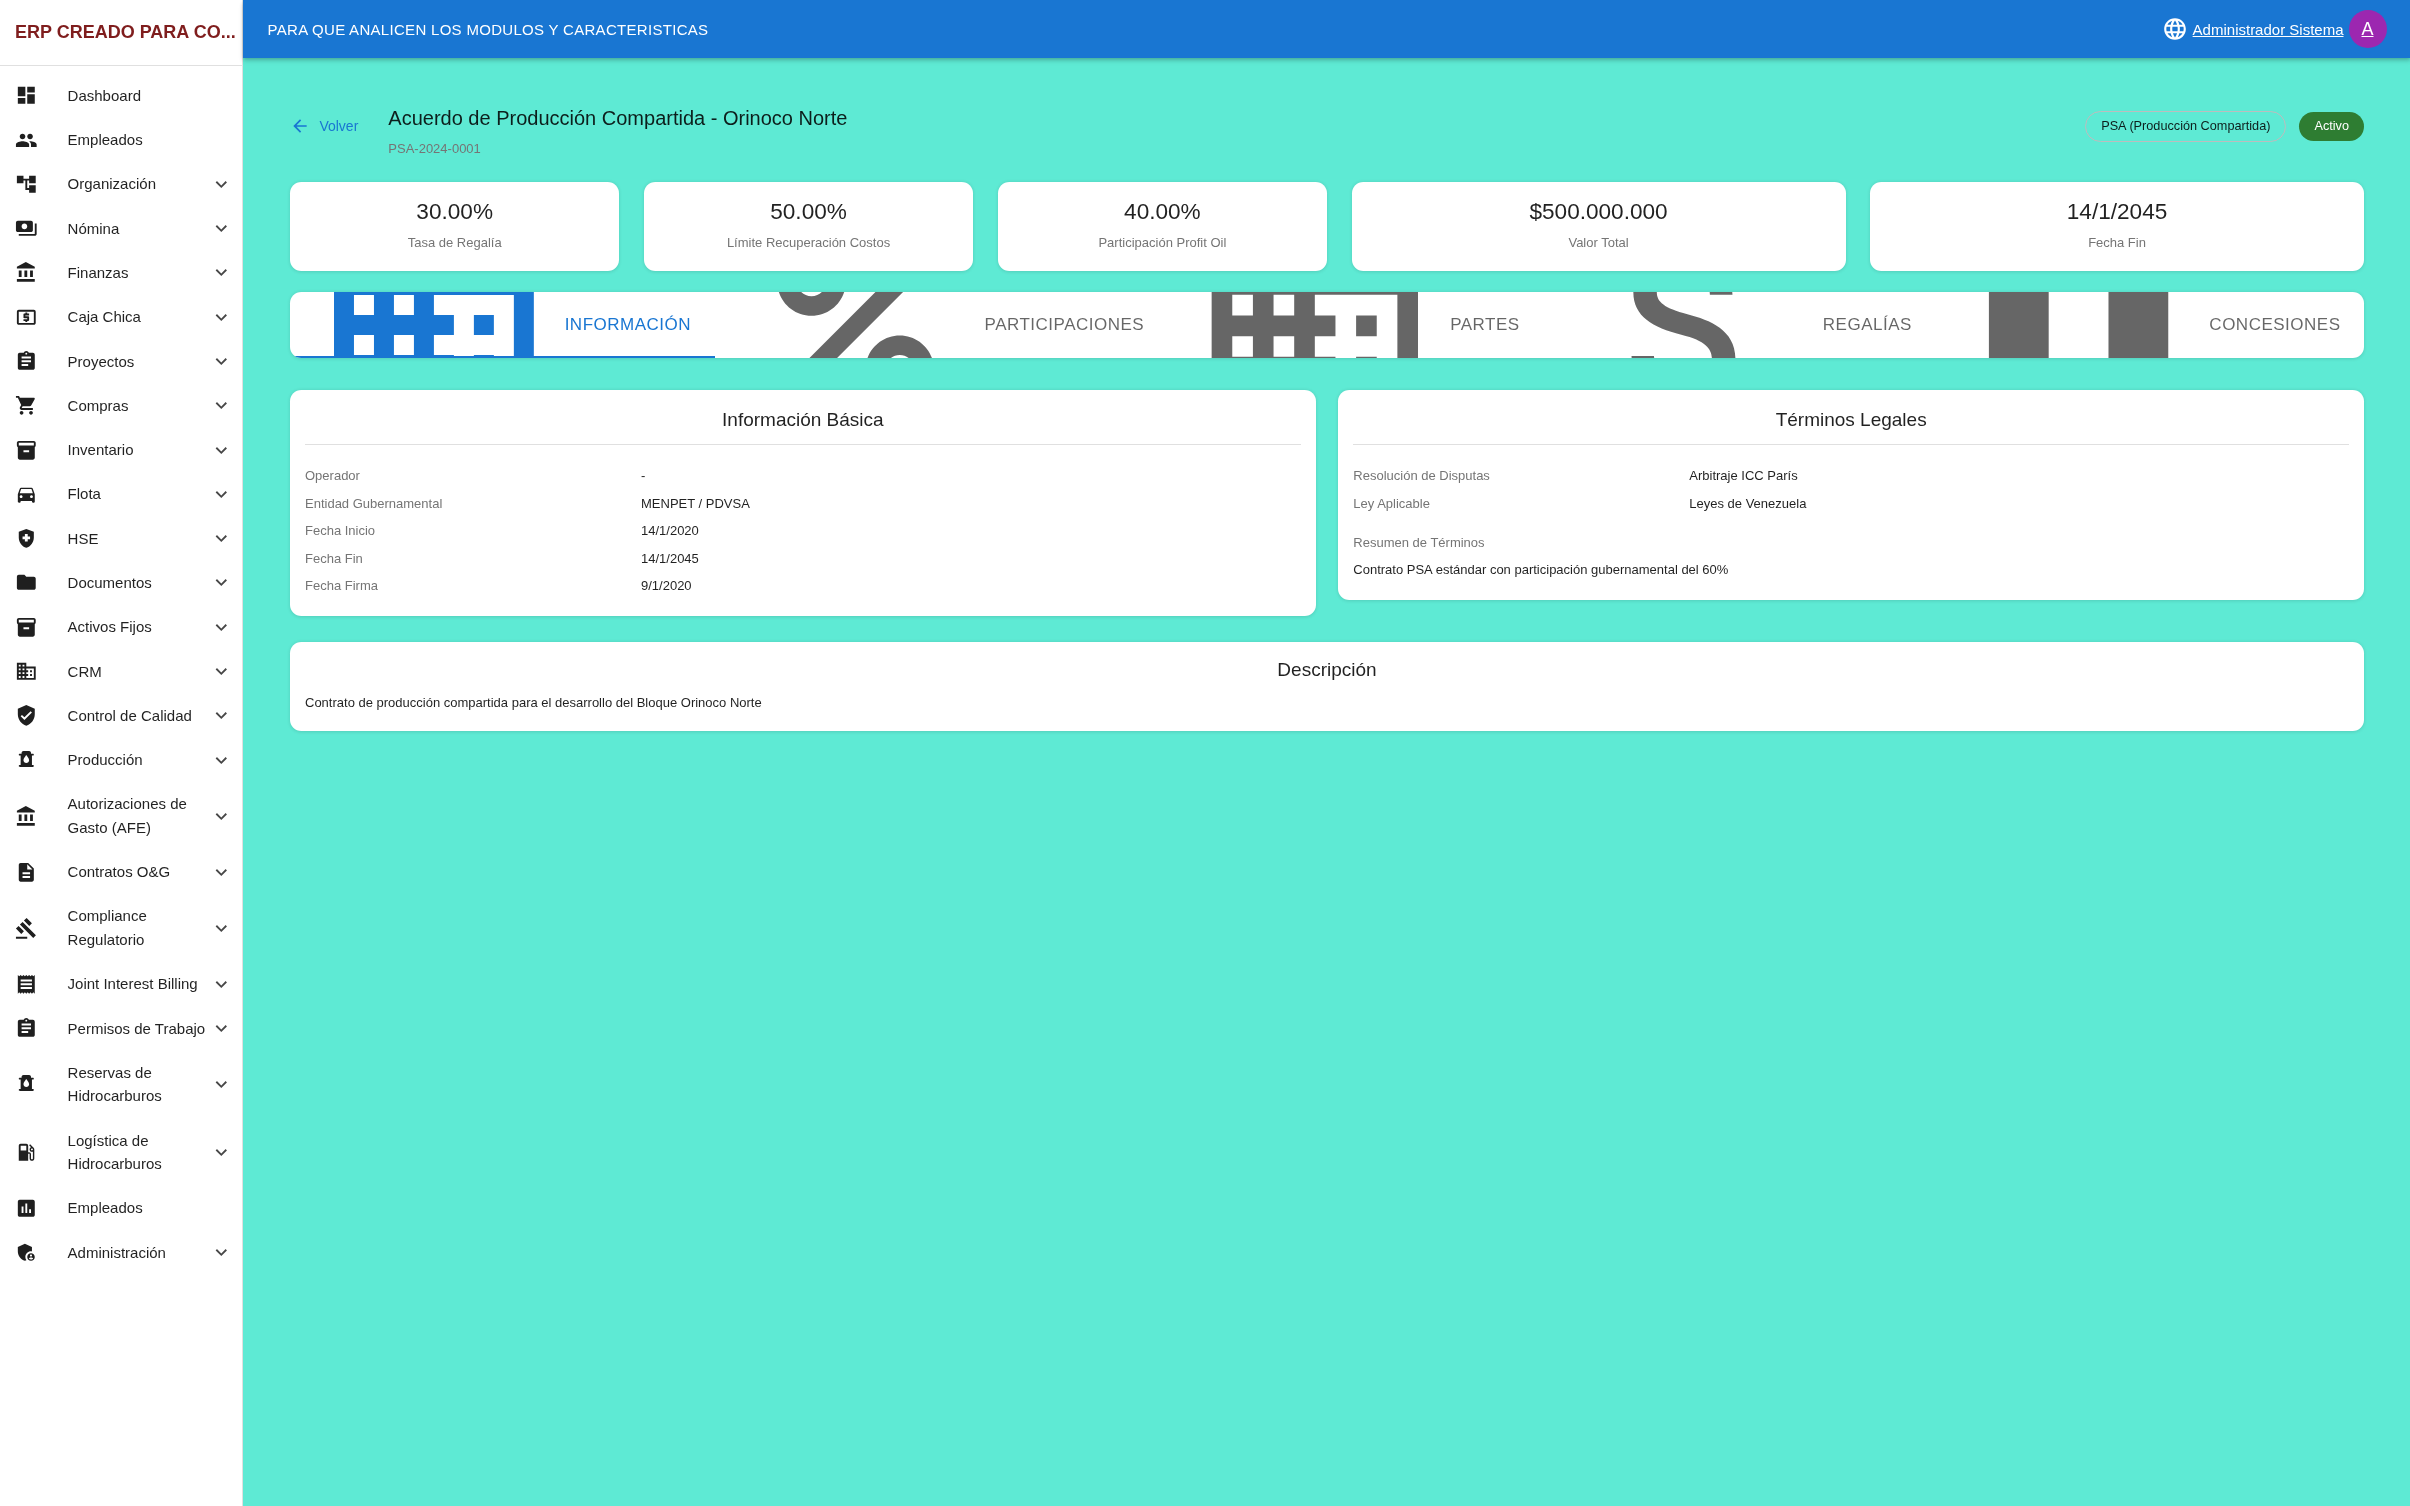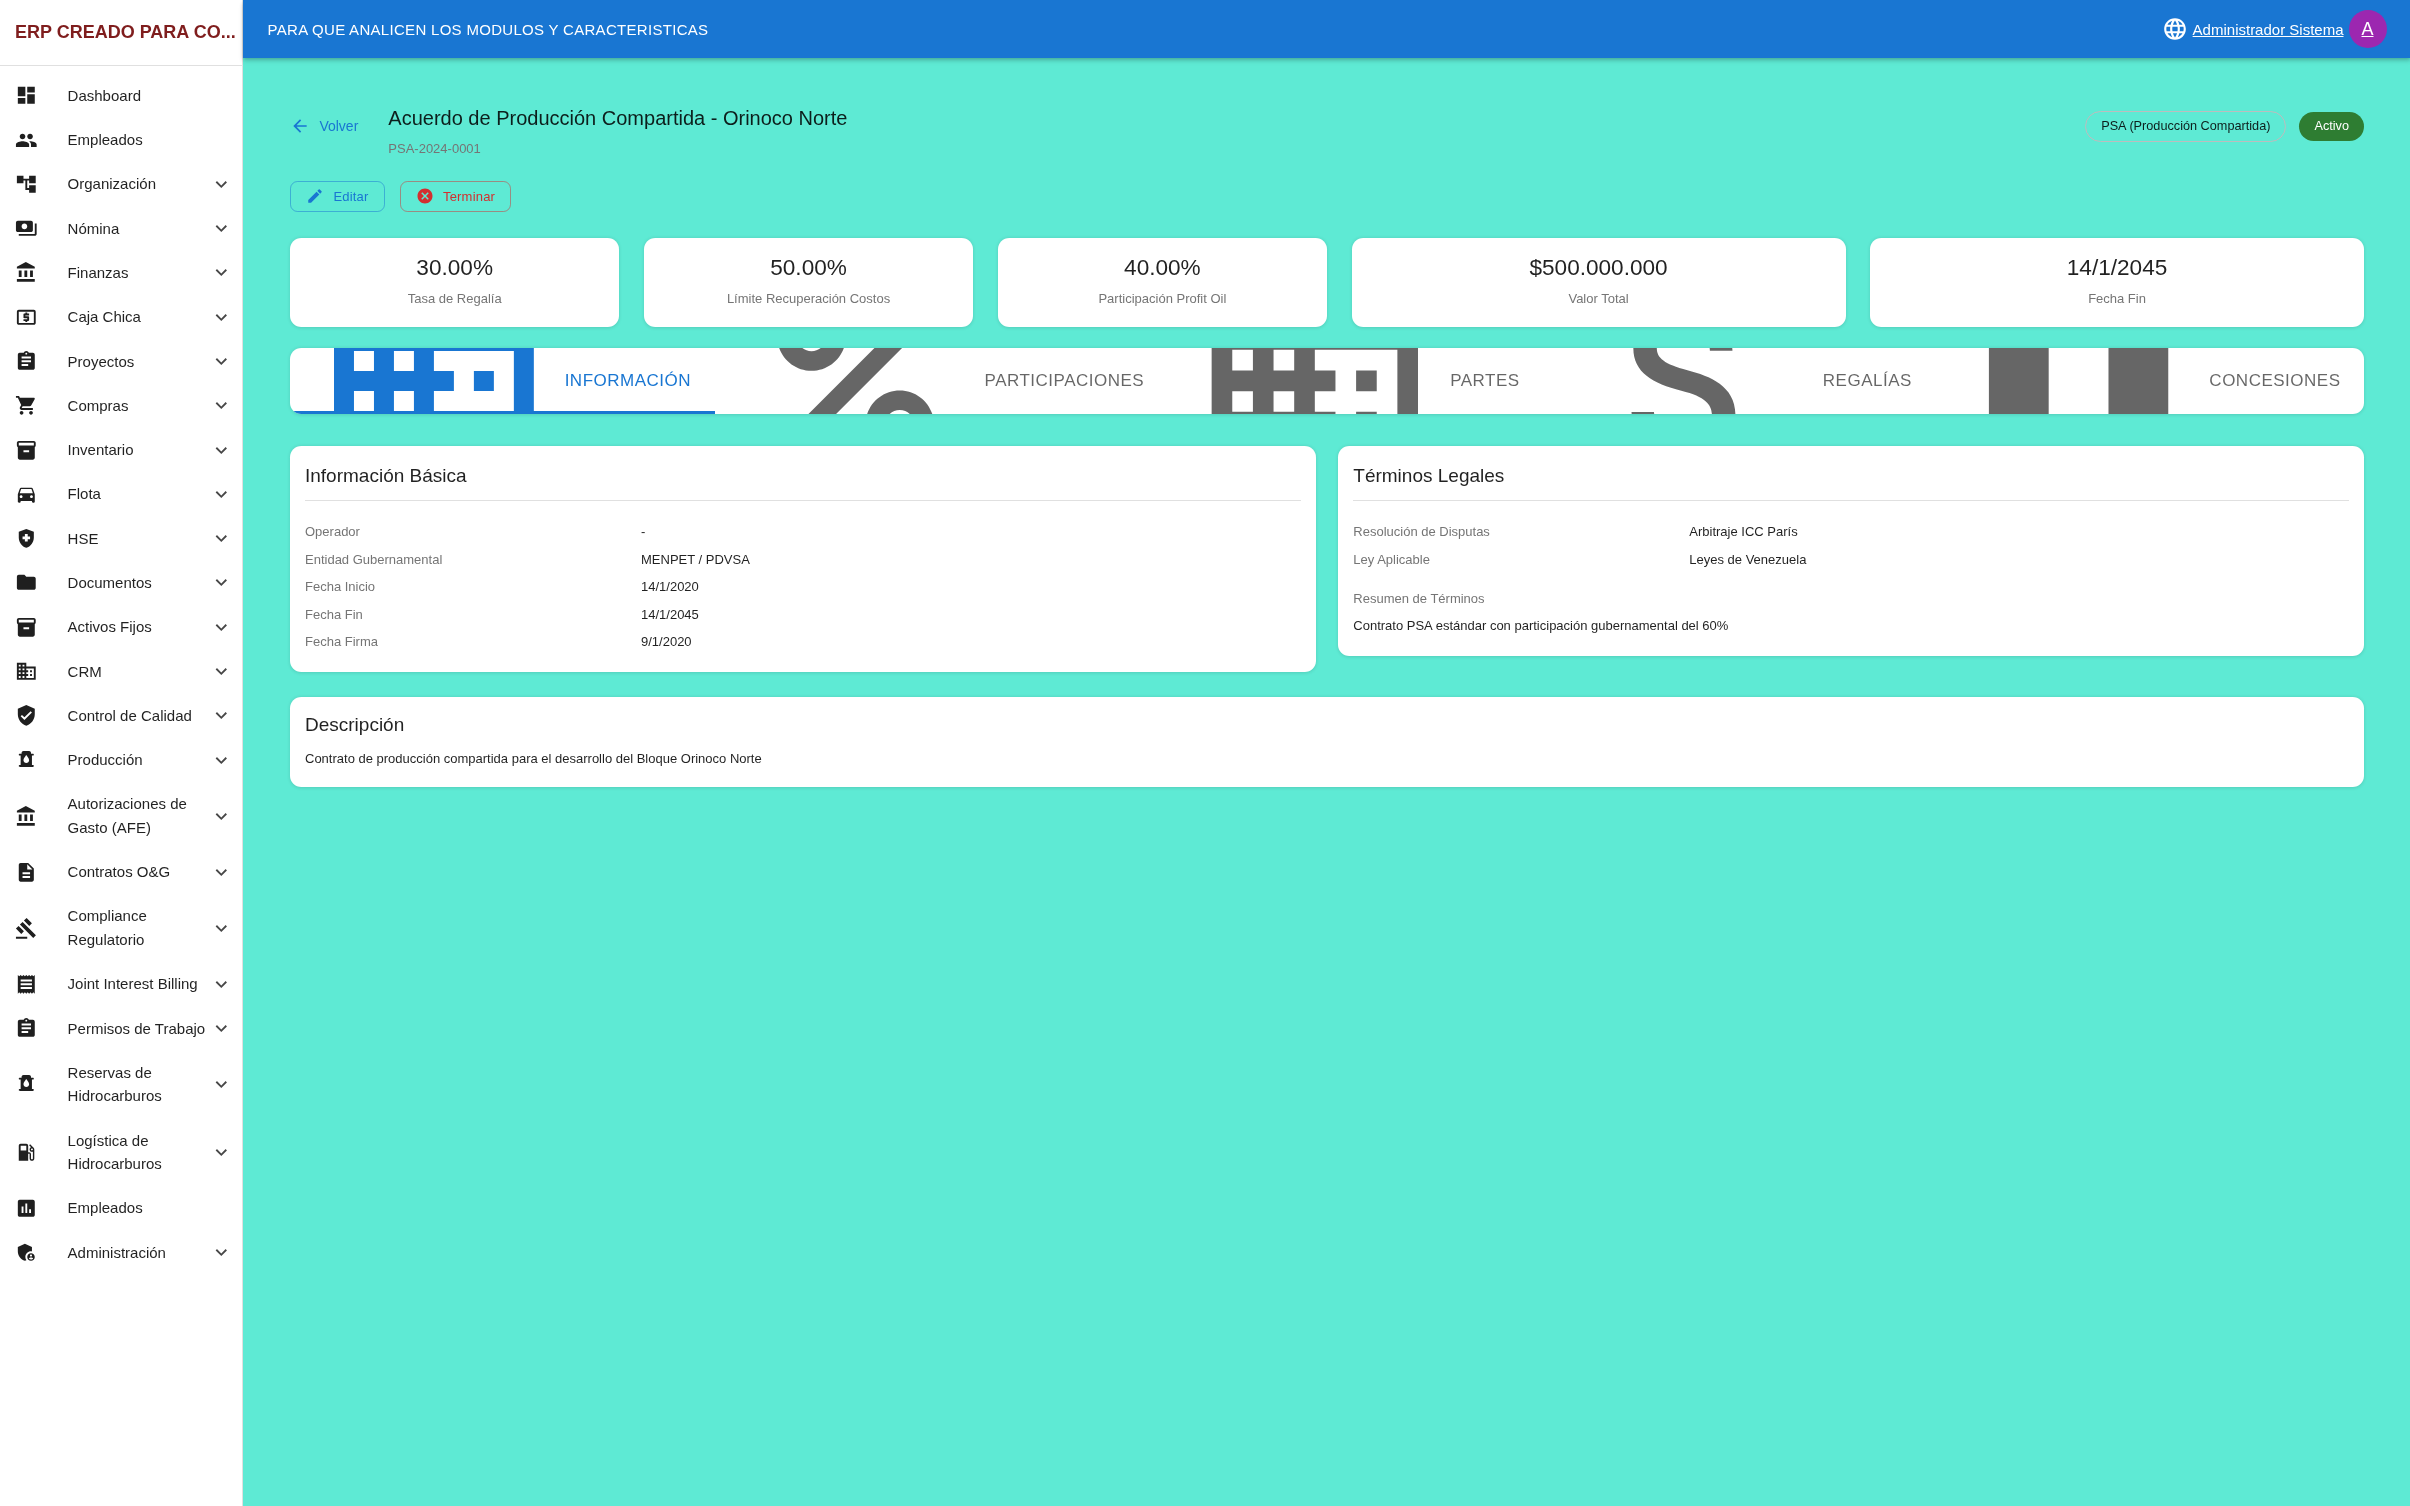--- a/index.html
+++ b/index.html
@@ -121,21 +121,21 @@
   }
 
   
   .cards-row{display:flex;gap:22.6px;margin-top:32px;align-items:flex-start;}
   .card{
     background:#fff;border-radius:11.3px;box-shadow:0 0.9px 3.8px rgba(0,0,0,0.12);
     padding:19px 15px 21px;flex:1;min-width:0;
   }
   .card-title{
     font-size:19px;font-weight:400;color:var(--text-dark);
-    padding-bottom:13px;border-bottom:0.9px solid var(--divider);margin-bottom:21px;
+    padding-bottom:13px;border-bottom:0.9px solid var(--divider);margin-bottom:21px;text-align:center;
   }
   .field-row{display:flex;font-size:13px;line-height:19px;margin-bottom:8.5px;}
   .field-row:last-child{margin-bottom:0;}
   .field-label{width:336px;flex-shrink:0;color:var(--text-gray);}
   .field-value{color:var(--text-dark);}
   .summary-block{margin-top:22.6px;font-size:13px;}
   .summary-label{color:var(--text-gray);}
   .summary-value{color:var(--text-dark);margin-top:9.4px;line-height:19px;}
 
   .desc-card{margin-top:25.4px;padding:17px 15px 19px;}
@@ -492,38 +492,20 @@
         <div class="title-block">
           <div class="page-title">Acuerdo de Producción Compartida - Orinoco Norte</div>
           <div class="page-code">PSA-2024-0001</div>
         </div>
         <div class="header-chips">
           <span class="chip chip-outline">PSA (Producción Compartida)</span>
           <span class="chip chip-filled">Activo</span>
         </div>
       </div>
 
-      <div class="actions-row">
-        <button class="btn btn-edit">
-          <span id="edit-icon" style="width: 18px; height: 18px; display: flex;">
-              <svg viewBox="0 0 24 24" style="width: 100%; height: 100%; display: block;">
-                <path d="M3 17.25V21h3.75L17.81 9.94l-3.75-3.75L3 17.25zM20.71 7.04c.39-.39.39-1.02 0-1.41l-2.34-2.34c-.39-.39-1.02-.39-1.41 0l-1.83 1.83 3.75 3.75 1.83-1.83z" fill="currentColor"></path>
-              </svg>
-            </span>
-          <span>Editar</span>
-        </button>
-        <button class="btn btn-terminate">
-          <span id="terminate-icon" style="width: 18px; height: 18px; display: flex;">
-              <svg viewBox="0 0 24 24" style="width: 100%; height: 100%; display: block;">
-                <path d="M12 2C6.47 2 2 6.47 2 12s4.47 10 10 10 10-4.47 10-10S17.53 2 12 2zm5 13.59L15.59 17 12 13.41 8.41 17 7 15.59 10.59 12 7 8.41 8.41 7 12 10.59 15.59 7 17 8.41 13.41 12 17 15.59z" fill="currentColor"></path>
-              </svg>
-            </span>
-          <span>Terminar</span>
-        </button>
-      </div>
 
       <div class="stats-row">
           <div class="stat-card">
             <div class="stat-value">30.00%</div>
             <div class="stat-label">Tasa de Regalía</div>
           </div>
           <div class="stat-card">
             <div class="stat-value">50.00%</div>
             <div class="stat-label">Límite Recuperación Costos</div>
           </div>

